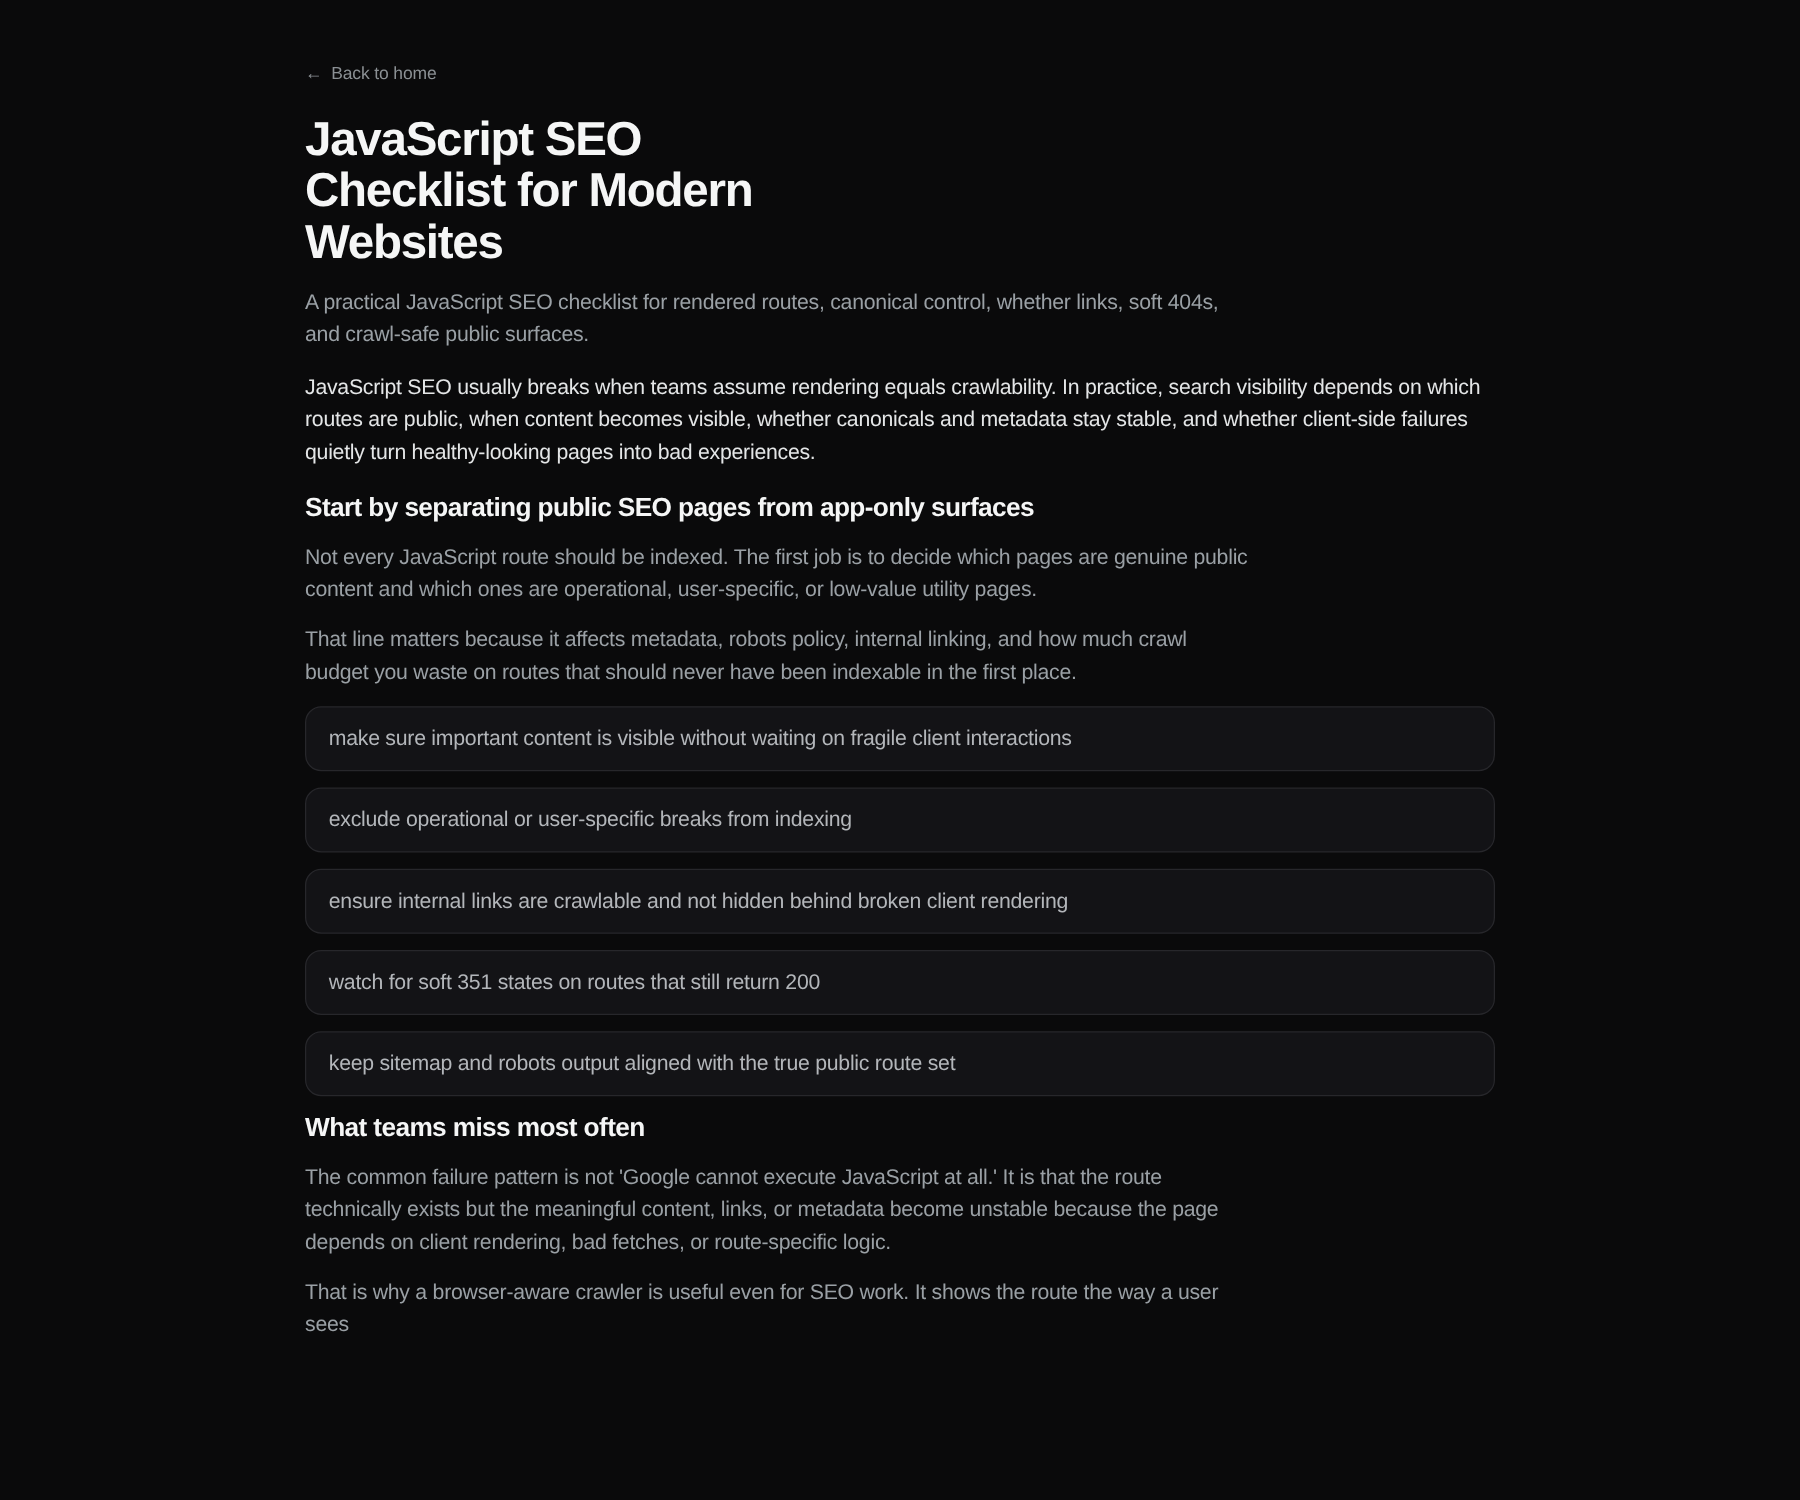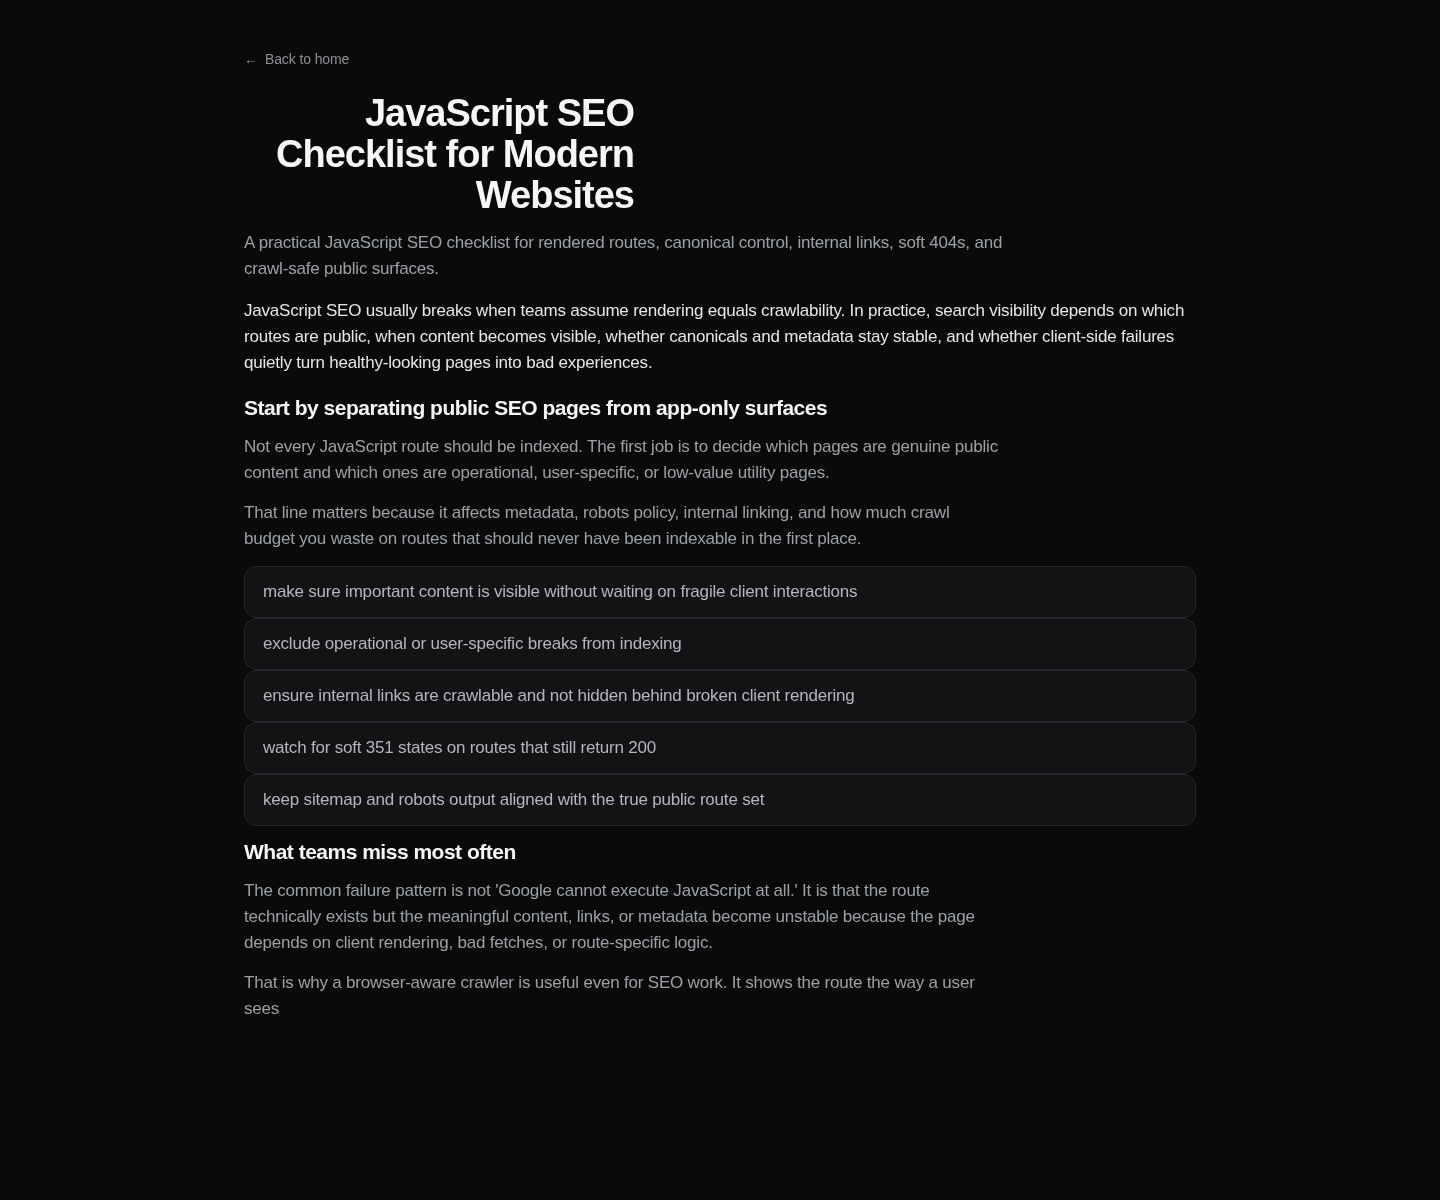--- a/index.html
+++ b/index.html
@@ -34,21 +34,20 @@
     margin-bottom: 26px;
   }
   h1.title {
     margin: 0 0 14px 0;
     max-width: 390px;
     font-size: 38px;
     line-height: 41px;
     font-weight: bold;
     letter-spacing: -1px;
     color: #f5f6f6;
-    text-align: right;
   }
   p { margin: 0 0 14px 0; }
   .subtitle {
     max-width: 760px;
     font-size: 17px;
     line-height: 26px;
     letter-spacing: -0.2px;
     color: #9aa0a5;
     margin-bottom: 16px;
   }
@@ -71,20 +70,21 @@
   .body-para {
     max-width: 760px;
     font-size: 17px;
     line-height: 26px;
     letter-spacing: -0.2px;
     color: #9aa0a5;
   }
   .checklist {
     display: flex;
     flex-direction: column;
+    gap: 13px;
     margin: 0 0 14px 0;
   }
   .check-card {
     display: flex;
     align-items: center;
     height: 52px;
     padding: 0 18px;
     background: #131316;
     border: 1px solid #27272b;
     border-radius: 13px;
@@ -101,21 +101,21 @@
 <div class="page">
   <div class="container">
 
     <a class="back-link">
       <span>←</span>
       <span>Back to home</span>
     </a>
 
     <h1 class="title">JavaScript SEO Checklist for Modern Websites</h1>
 
-    <p class="subtitle">A practical JavaScript SEO checklist for rendered routes, canonical control, internal links, soft 404s, and crawl-safe public surfaces.</p>
+    <p class="subtitle">A practical JavaScript SEO checklist for rendered routes, canonical control, whether links, soft 404s, and crawl-safe public surfaces.</p>
 
     <p class="lead">JavaScript SEO usually breaks when teams assume rendering equals crawlability. In practice, search visibility depends on which routes are public, when content becomes visible, whether canonicals and metadata stay stable, and whether client-side failures quietly turn healthy-looking pages into bad experiences.</p>
 
     <h2 class="section-heading">Start by separating public SEO pages from app-only surfaces</h2>
     <p class="body-para">Not every JavaScript route should be indexed. The first job is to decide which pages are genuine public content and which ones are operational, user-specific, or low-value utility pages.</p>
     <p class="body-para">That line matters because it affects metadata, robots policy, internal linking, and how much crawl budget you waste on routes that should never have been indexable in the first place.</p>
 
 
     <div class="checklist">
       <div class="check-card">

